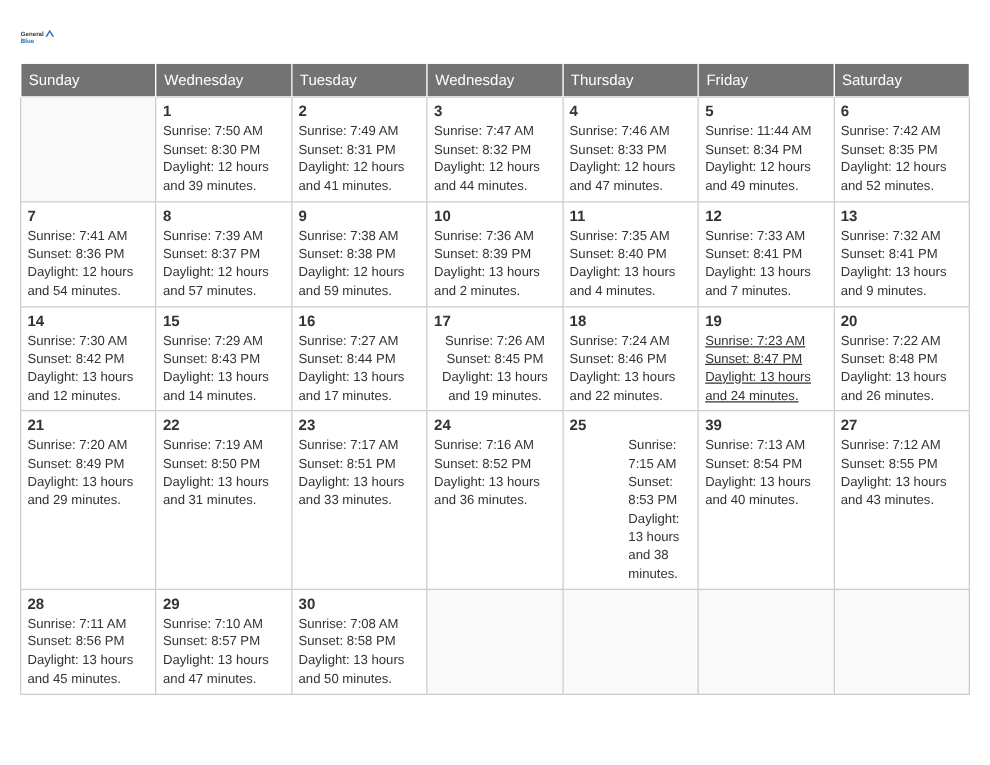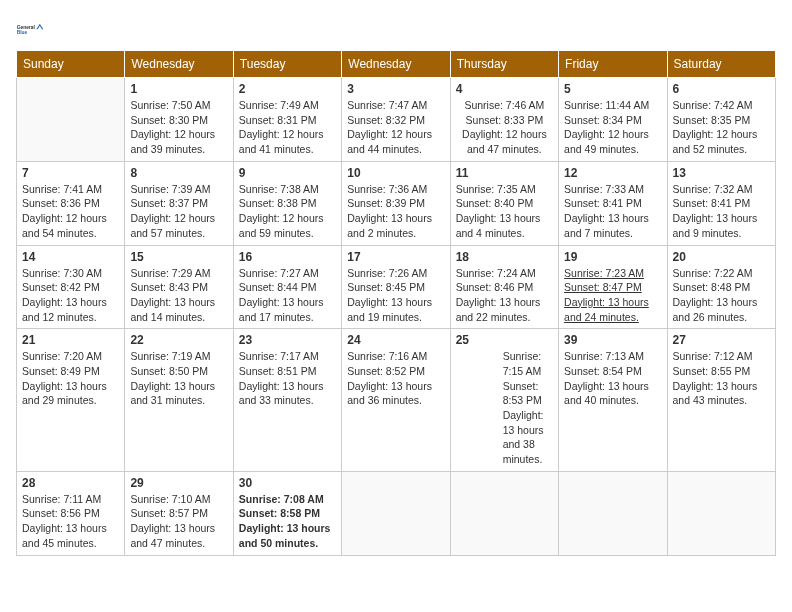--- a/index.html
+++ b/index.html
@@ -37,21 +37,21 @@
       font-size: 14px;
       color: #555;
     }
     .calendar {
       width: 100%;
       border-collapse: collapse;
       margin-top: 6px;
       font-size: 11px;
     }
     .calendar th {
-      background-color: #a16207;
+      background-color: #737373;
       color: #fff;
       text-align: left;
       padding: 6px 6px;
       font-size: 12px;
       font-weight: normal;
       border: 1px solid #fff;
     }
     .calendar td {
       border: 1px solid #ccc;
       vertical-align: top;
@@ -119,21 +119,21 @@
 Daylight: 12 hours and 41 minutes.</div>
         </td>
         <td>
           <div class="day-num">3</div>
           <div class="cell-info" style="white-space: pre-line;">Sunrise: 7:47 AM
 Sunset: 8:32 PM
 Daylight: 12 hours and 44 minutes.</div>
         </td>
         <td>
           <div class="day-num">4</div>
-          <div class="cell-info" style="white-space: pre-line; text-align: center;">Sunrise: 7:46 AM
+          <div class="cell-info" style="white-space: pre-line;">Sunrise: 7:46 AM
 Sunset: 8:33 PM
 Daylight: 12 hours and 47 minutes.</div>
         </td>
         <td>
           <div class="day-num">5</div>
           <div class="cell-info" style="white-space: pre-line;">Sunrise: 11:44 AM
 Sunset: 8:34 PM
 Daylight: 12 hours and 49 minutes.</div>
         </td>
         <td>
@@ -201,21 +201,21 @@
 Daylight: 13 hours and 14 minutes.</div>
         </td>
         <td>
           <div class="day-num">16</div>
           <div class="cell-info" style="white-space: pre-line;">Sunrise: 7:27 AM
 Sunset: 8:44 PM
 Daylight: 13 hours and 17 minutes.</div>
         </td>
         <td>
           <div class="day-num">17</div>
-          <div class="cell-info" style="white-space: pre-line;">Sunrise: 7:26 AM
+          <div class="cell-info" style="white-space: pre-line; text-align: center;">Sunrise: 7:26 AM
 Sunset: 8:45 PM
 Daylight: 13 hours and 19 minutes.</div>
         </td>
         <td>
           <div class="day-num">18</div>
           <div class="cell-info" style="white-space: pre-line;">Sunrise: 7:24 AM
 Sunset: 8:46 PM
 Daylight: 13 hours and 22 minutes.</div>
         </td>
         <td>
@@ -283,21 +283,21 @@
 Daylight: 13 hours and 45 minutes.</div>
         </td>
         <td>
           <div class="day-num">29</div>
           <div class="cell-info" style="white-space: pre-line;">Sunrise: 7:10 AM
 Sunset: 8:57 PM
 Daylight: 13 hours and 47 minutes.</div>
         </td>
         <td>
           <div class="day-num">30</div>
-          <div class="cell-info" style="white-space: pre-line; font-weight: bold;">Sunrise: 7:08 AM
+          <div class="cell-info" style="white-space: pre-line;">Sunrise: 7:08 AM
 Sunset: 8:58 PM
 Daylight: 13 hours and 50 minutes.</div>
         </td>
         <td class="empty-cell"></td>
         <td class="empty-cell"></td>
         <td class="empty-cell"></td>
         <td class="empty-cell"></td>
       </tr>
     </tbody>
 </table>

